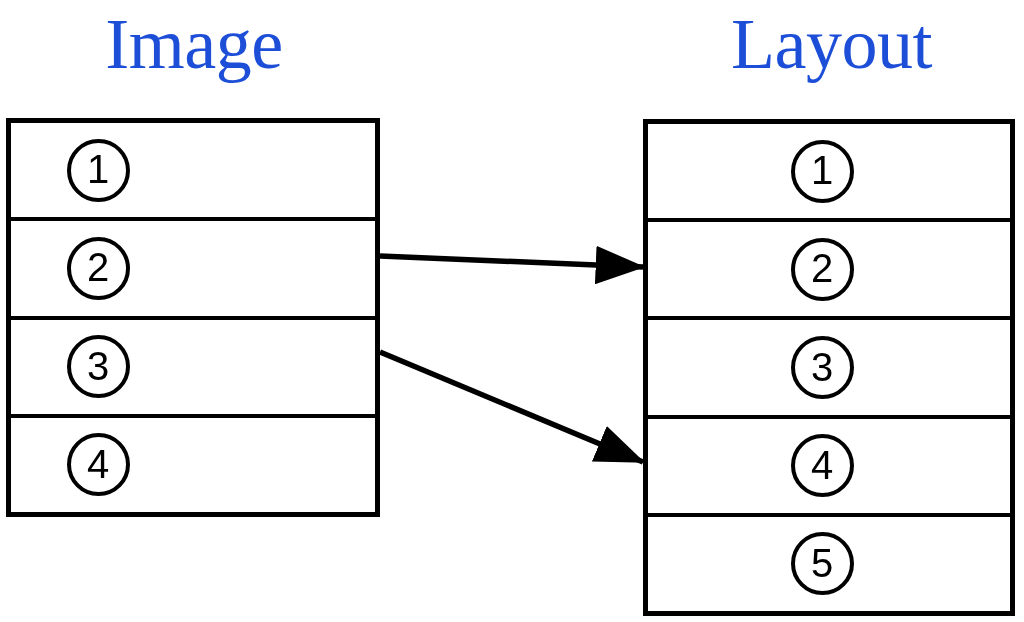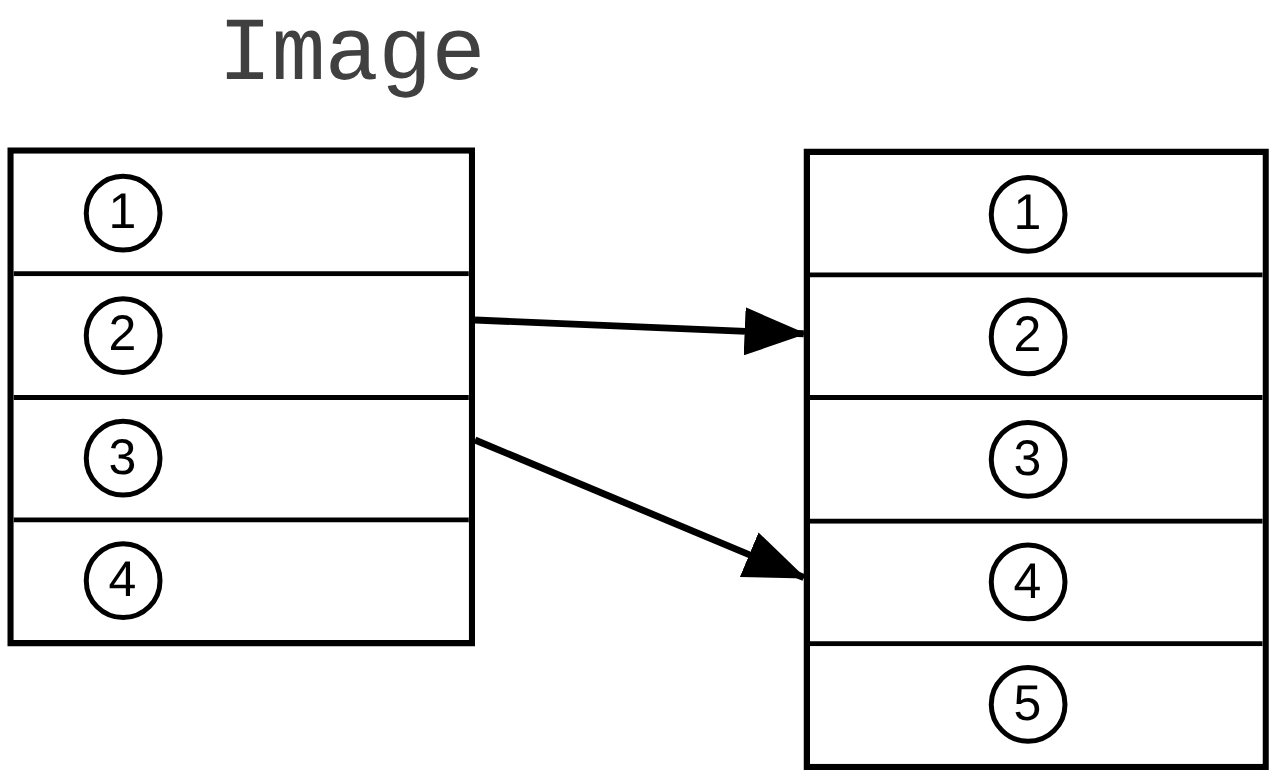--- a/index.html
+++ b/index.html
@@ -16,28 +16,28 @@
     position: relative;
     width: 1024px;
     height: 622px;
     background: #ffffff;
     overflow: hidden;
   }
 
   
   .panel-title {
     position: absolute;
-    font-family: Liberation Mono, monospace;
+    font-family: Liberation Serif, serif;
     font-size: 72px;
     font-weight: 400;
     line-height: 1;
-    color: #404040;
+    color: #1d4ed8;
     white-space: nowrap;
     letter-spacing: -0.5px;
-    text-align: right;
+    text-align: center;
   }
   #title-image  { left: 0px;   top: 8px; width: 388px; }
   #title-layout { left: 639px; top: 8px; width: 385px; }
 
   
   .stack {
     position: absolute;
     box-sizing: border-box;
     border: 5px solid #000000;
     background: #ffffff;
@@ -92,20 +92,21 @@
     height: 622px;
     pointer-events: none;
   }
 </style>
 </head>
 <body>
 
 <div id="diagram-root">
 
   <div class="panel-title" id="title-image">Image</div>
+  <div class="panel-title" id="title-layout">Layout</div>
 
   <div class="stack" id="stack-image">
     <div class="stack-row">
       <div class="circle-number">1</div>
     </div>
     <div class="stack-row">
       <div class="circle-number">2</div>
     </div>
     <div class="stack-row">
       <div class="circle-number">3</div>

